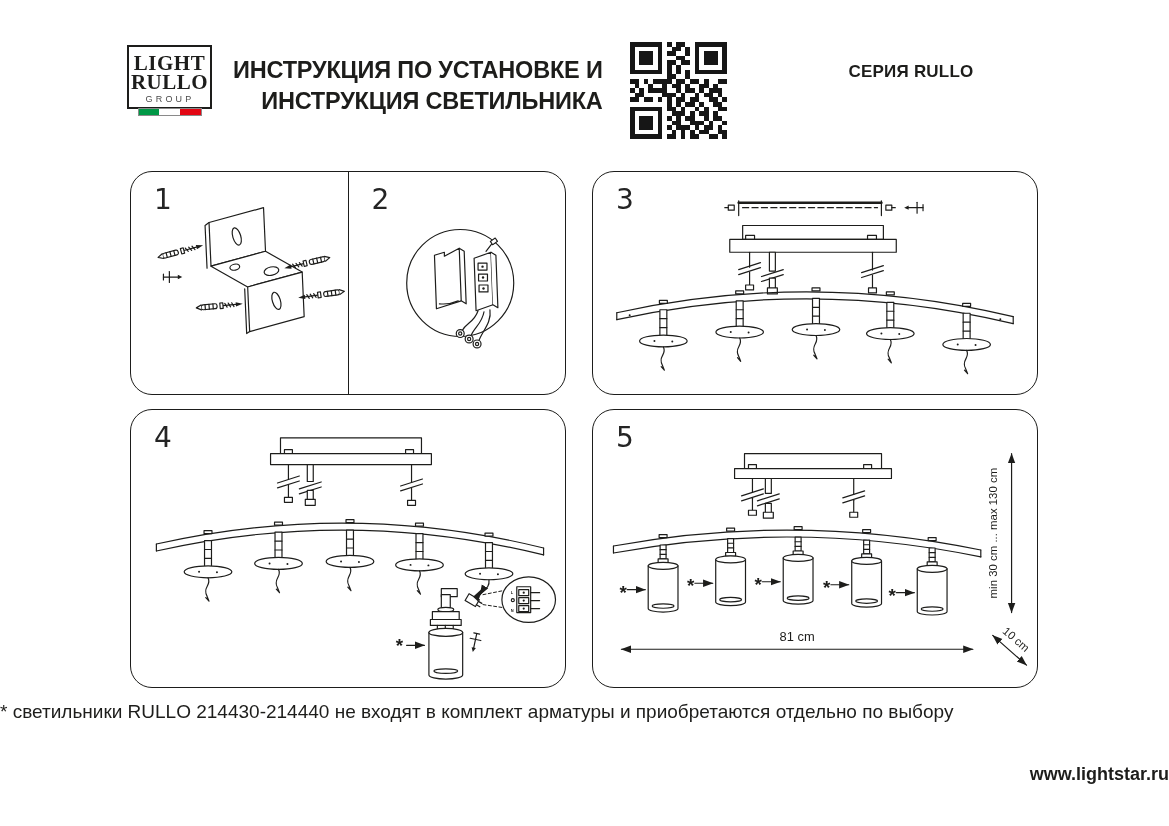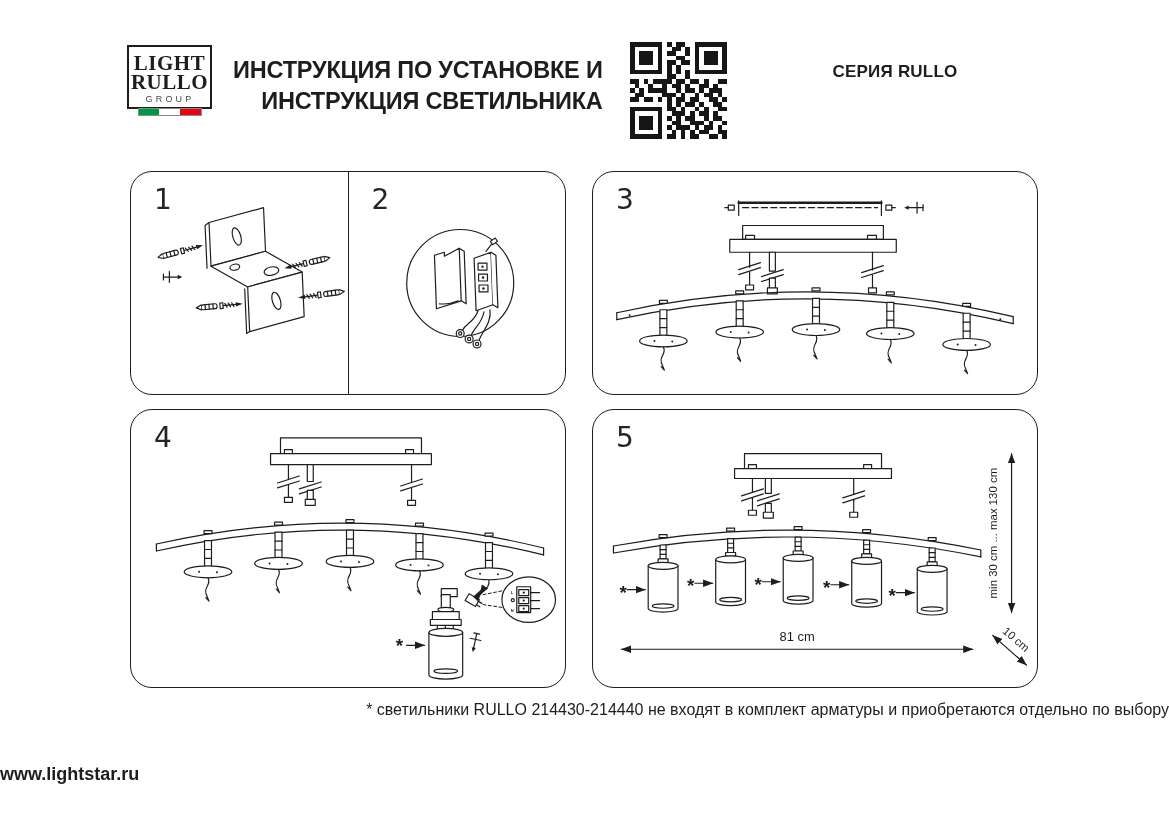--- a/index.html
+++ b/index.html
@@ -15,21 +15,21 @@
   .logo-word:first-child{margin-top:7px;}
   .logo-group{font-size:9px;letter-spacing:3.2px;margin-top:2px;color:#4a4a4a;
               padding-left:1px;}
   .logo-flag{width:62px;height:6px;margin:4px auto 0;display:flex;border:.6px solid #8a8a8a;}
   .logo-flag span{flex:1;height:100%;}
   .title{left:233px;top:55px;font-weight:bold;font-size:23.5px;line-height:31px;
          letter-spacing:-.2px;white-space:nowrap;text-align:right;}
   .qr{left:630px;top:42px;width:97px;height:97px;display:grid;
       grid-template-columns:repeat(21,1fr);grid-auto-rows:1fr;background:#fff;}
   .qr .m{background:#161616;}
-  .product{left:752px;top:62px;width:286px;text-align:center;}
+  .product{left:768px;top:62px;width:286px;text-align:center;}
   .series{font-size:17px;font-weight:bold;letter-spacing:.2px;}
   .article{font-size:21.5px;font-weight:bold;margin-top:9px;letter-spacing:.3px;}
 
   
   .panel{position:absolute;border:1.6px solid #1d1d1b;border-radius:22px;
          box-sizing:border-box;background:#fff;}
   #panelA{left:130px;top:171px;width:436px;height:224px;display:flex;overflow:hidden;}
   #panelB{left:592px;top:171px;width:446px;height:224px;}
   #panelC{left:130px;top:409px;width:436px;height:279px;}
   #panelD{left:592px;top:409px;width:446px;height:279px;}
@@ -43,22 +43,22 @@
   svg{stroke:#1d1d1b;fill:none;stroke-width:1.2;stroke-linejoin:round;stroke-linecap:round;}
   svg .w{fill:#fff;}
   svg .f{fill:#1d1d1b;stroke:none;}
   svg text{fill:#1d1d1b;stroke:none;font-family:"Liberation Sans",sans-serif;}
   svg .dim{font-size:13px;}
   svg .dims{font-size:11.5px;}
   svg .ast{font-size:19px;font-weight:bold;}
   svg .tiny{font-size:4px;font-weight:bold;}
 
   
-  .footnote{left:0;right:0;top:701px;text-align:right;font-size:16px;}
-  .website{left:0;right:0;top:764px;text-align:left;font-size:18px;font-weight:bold;}
+  .footnote{left:0;right:0;top:701px;text-align:left;font-size:19px;}
+  .website{left:0;right:0;top:764px;text-align:right;font-size:18px;font-weight:bold;}
 </style>
 </head>
 <body>
 
 <svg width="0" height="0" style="position:absolute" aria-hidden="true">
   <defs>
     <marker id="arr" viewBox="0 0 10 10" refX="9" refY="5" markerWidth="9" markerHeight="9" orient="auto-start-reverse">
       <path d="M0,1.5 L9.5,5 L0,8.5 z" class="f"></path>
     </marker>
     <g id="g-stem-nw">

